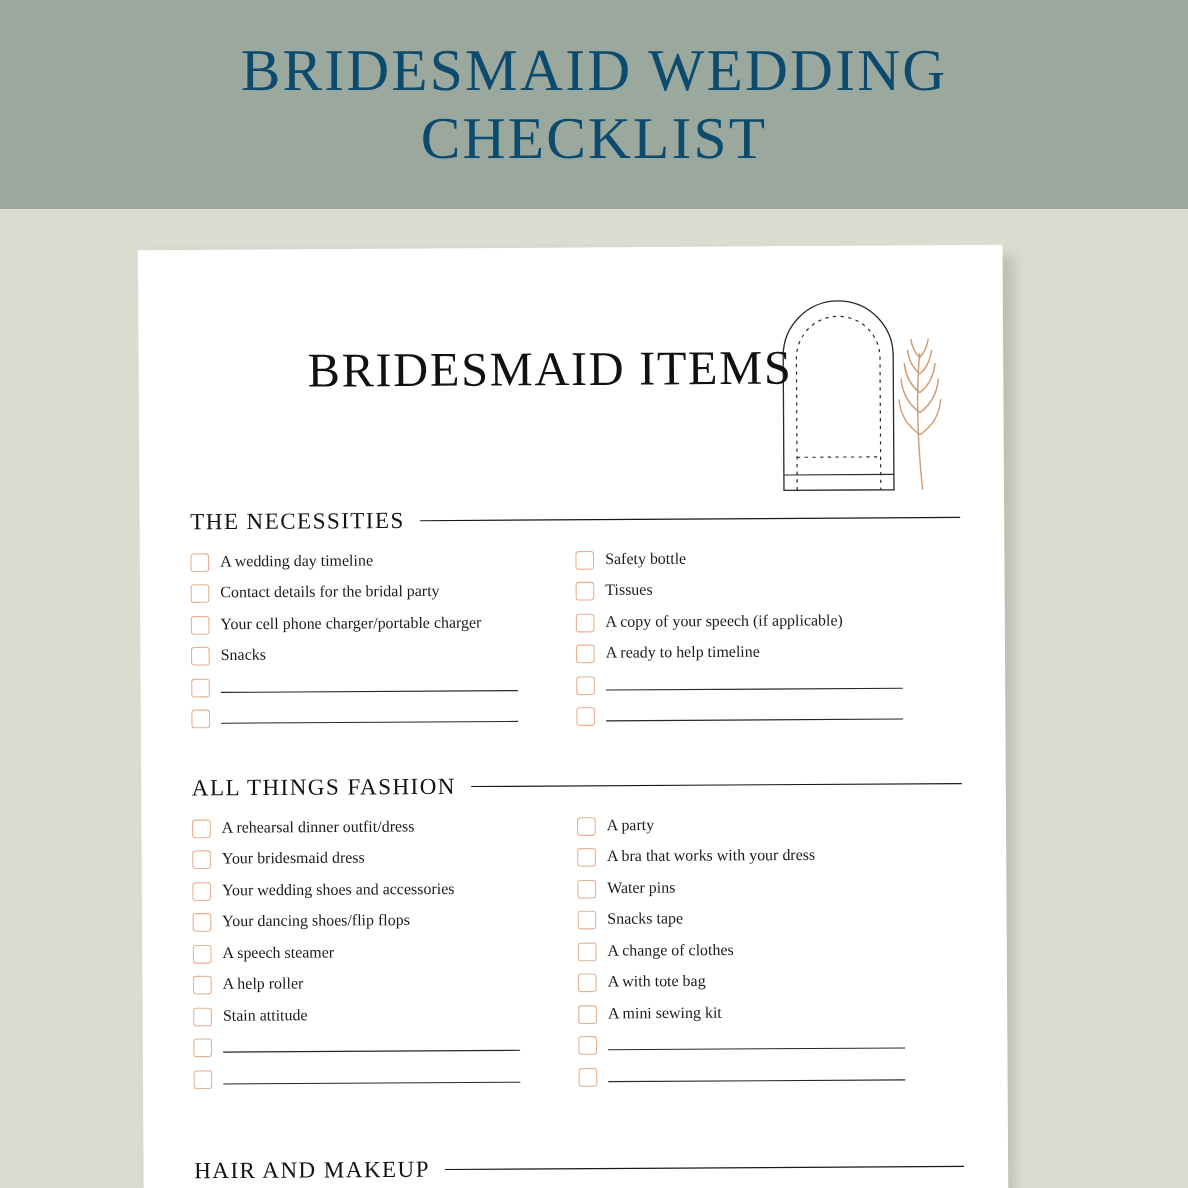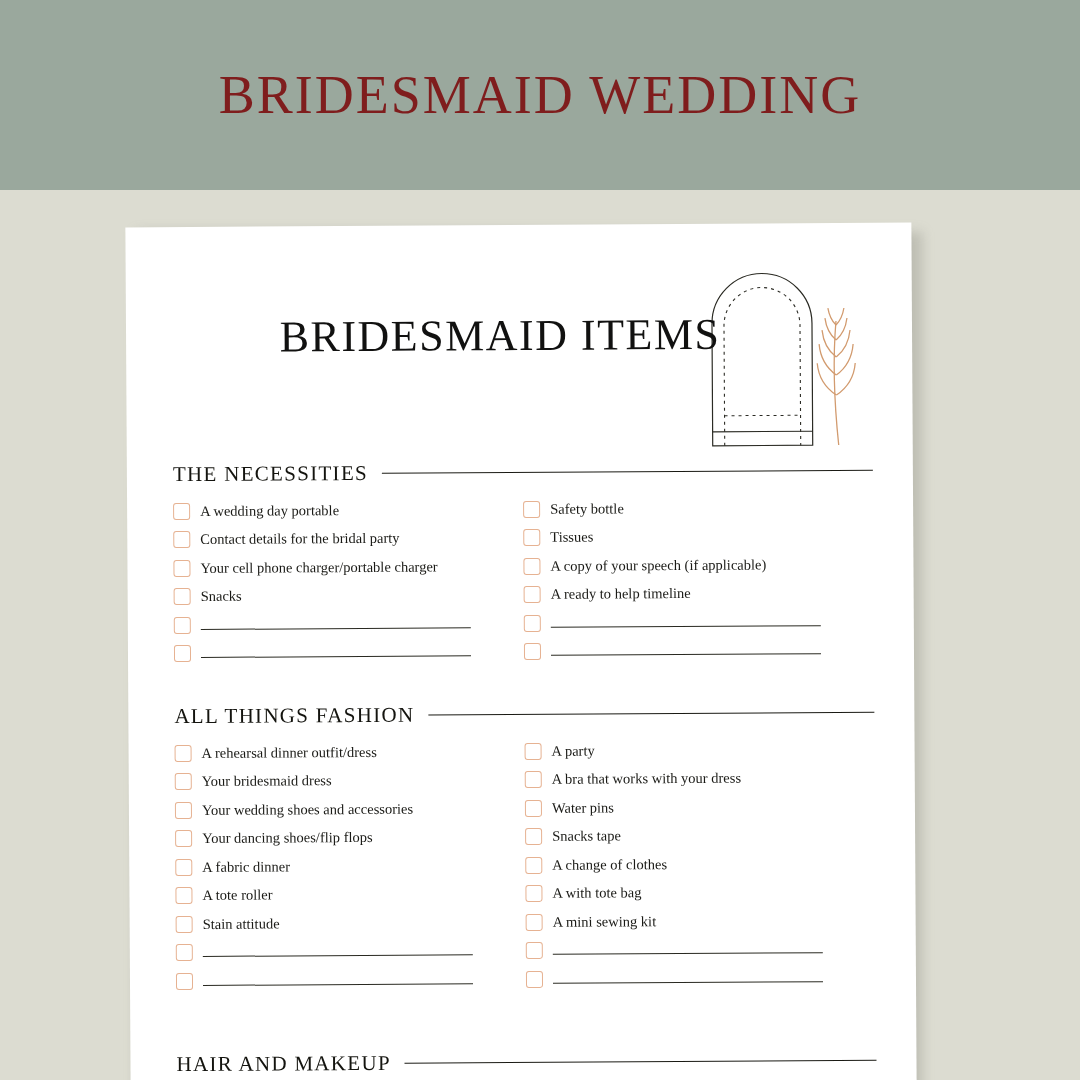--- a/index.html
+++ b/index.html
@@ -29,21 +29,21 @@
     background: #9aa89d;
     display: flex;
     flex-direction: column;
     align-items: center;
     justify-content: center;
   }
   .banner-line {
     font-family: "Liberation Serif", serif;
     font-size: 54px;
     letter-spacing: 2px;
-    color: #7f1d1d;
+    color: #0c4a6e;
     line-height: 1.15;
     text-align: center;
     font-weight: 400;
   }
   
   .sheet-shadow {
     position: absolute;
     left: 136px;
     top: 232px;
     width: 786px;
@@ -150,20 +150,21 @@
     margin-top: 8px;
   }
 </style>
 </head>
 <body>
 
 <div class="canvas">
 
   <div class="banner">
     <div class="banner-line">BRIDESMAID WEDDING</div>
+    <div class="banner-line">CHECKLIST</div>
   </div>
 
   <div class="sheet-shadow"></div>
   <div class="sheet">
     <div class="sheet-inner">
 
       <div class="arch">
         <svg width="190" height="215" viewBox="0 0 190 215" fill="none" xmlns="http://www.w3.org/2000/svg">
           <path d="M12 200 L12 78 A50 50 0 0 1 112 78 L112 200 Z" stroke="#2b2b24" stroke-width="1.2" fill="none"></path>
           <path d="M24 200 L24 80 A38 38 0 0 1 100 80 L100 200" stroke="#2b2b24" stroke-width="1.1" fill="none" stroke-dasharray="3 4"></path>
@@ -189,21 +190,21 @@
 
       <div class="section" style="top: 235px;">
         <div class="section-head">
           <div class="section-title">THE NECESSITIES</div>
           <div class="section-rule"></div>
         </div>
         <div class="cols">
           <div class="col">
             <div class="item">
               <div class="checkbox"></div>
-              <div class="item-label">A wedding day portable</div>
+              <div class="item-label">A wedding day timeline</div>
             </div>
             <div class="item">
               <div class="checkbox"></div>
               <div class="item-label">Contact details for the bridal party</div>
             </div>
             <div class="item">
               <div class="checkbox"></div>
               <div class="item-label">Your cell phone charger/portable charger</div>
             </div>
             <div class="item">
@@ -266,25 +267,25 @@
             <div class="item">
               <div class="checkbox"></div>
               <div class="item-label">Your wedding shoes and accessories</div>
             </div>
             <div class="item">
               <div class="checkbox"></div>
               <div class="item-label">Your dancing shoes/flip flops</div>
             </div>
             <div class="item">
               <div class="checkbox"></div>
-              <div class="item-label">A fabric dinner</div>
-            </div>
-            <div class="item">
-              <div class="checkbox"></div>
-              <div class="item-label">A tote roller</div>
+              <div class="item-label">A speech steamer</div>
+            </div>
+            <div class="item">
+              <div class="checkbox"></div>
+              <div class="item-label">A help roller</div>
             </div>
             <div class="item">
               <div class="checkbox"></div>
               <div class="item-label">Stain attitude</div>
             </div>
             <div class="item">
               <div class="checkbox"></div>
               <div class="blank-line"></div>
             </div>
             <div class="item">

